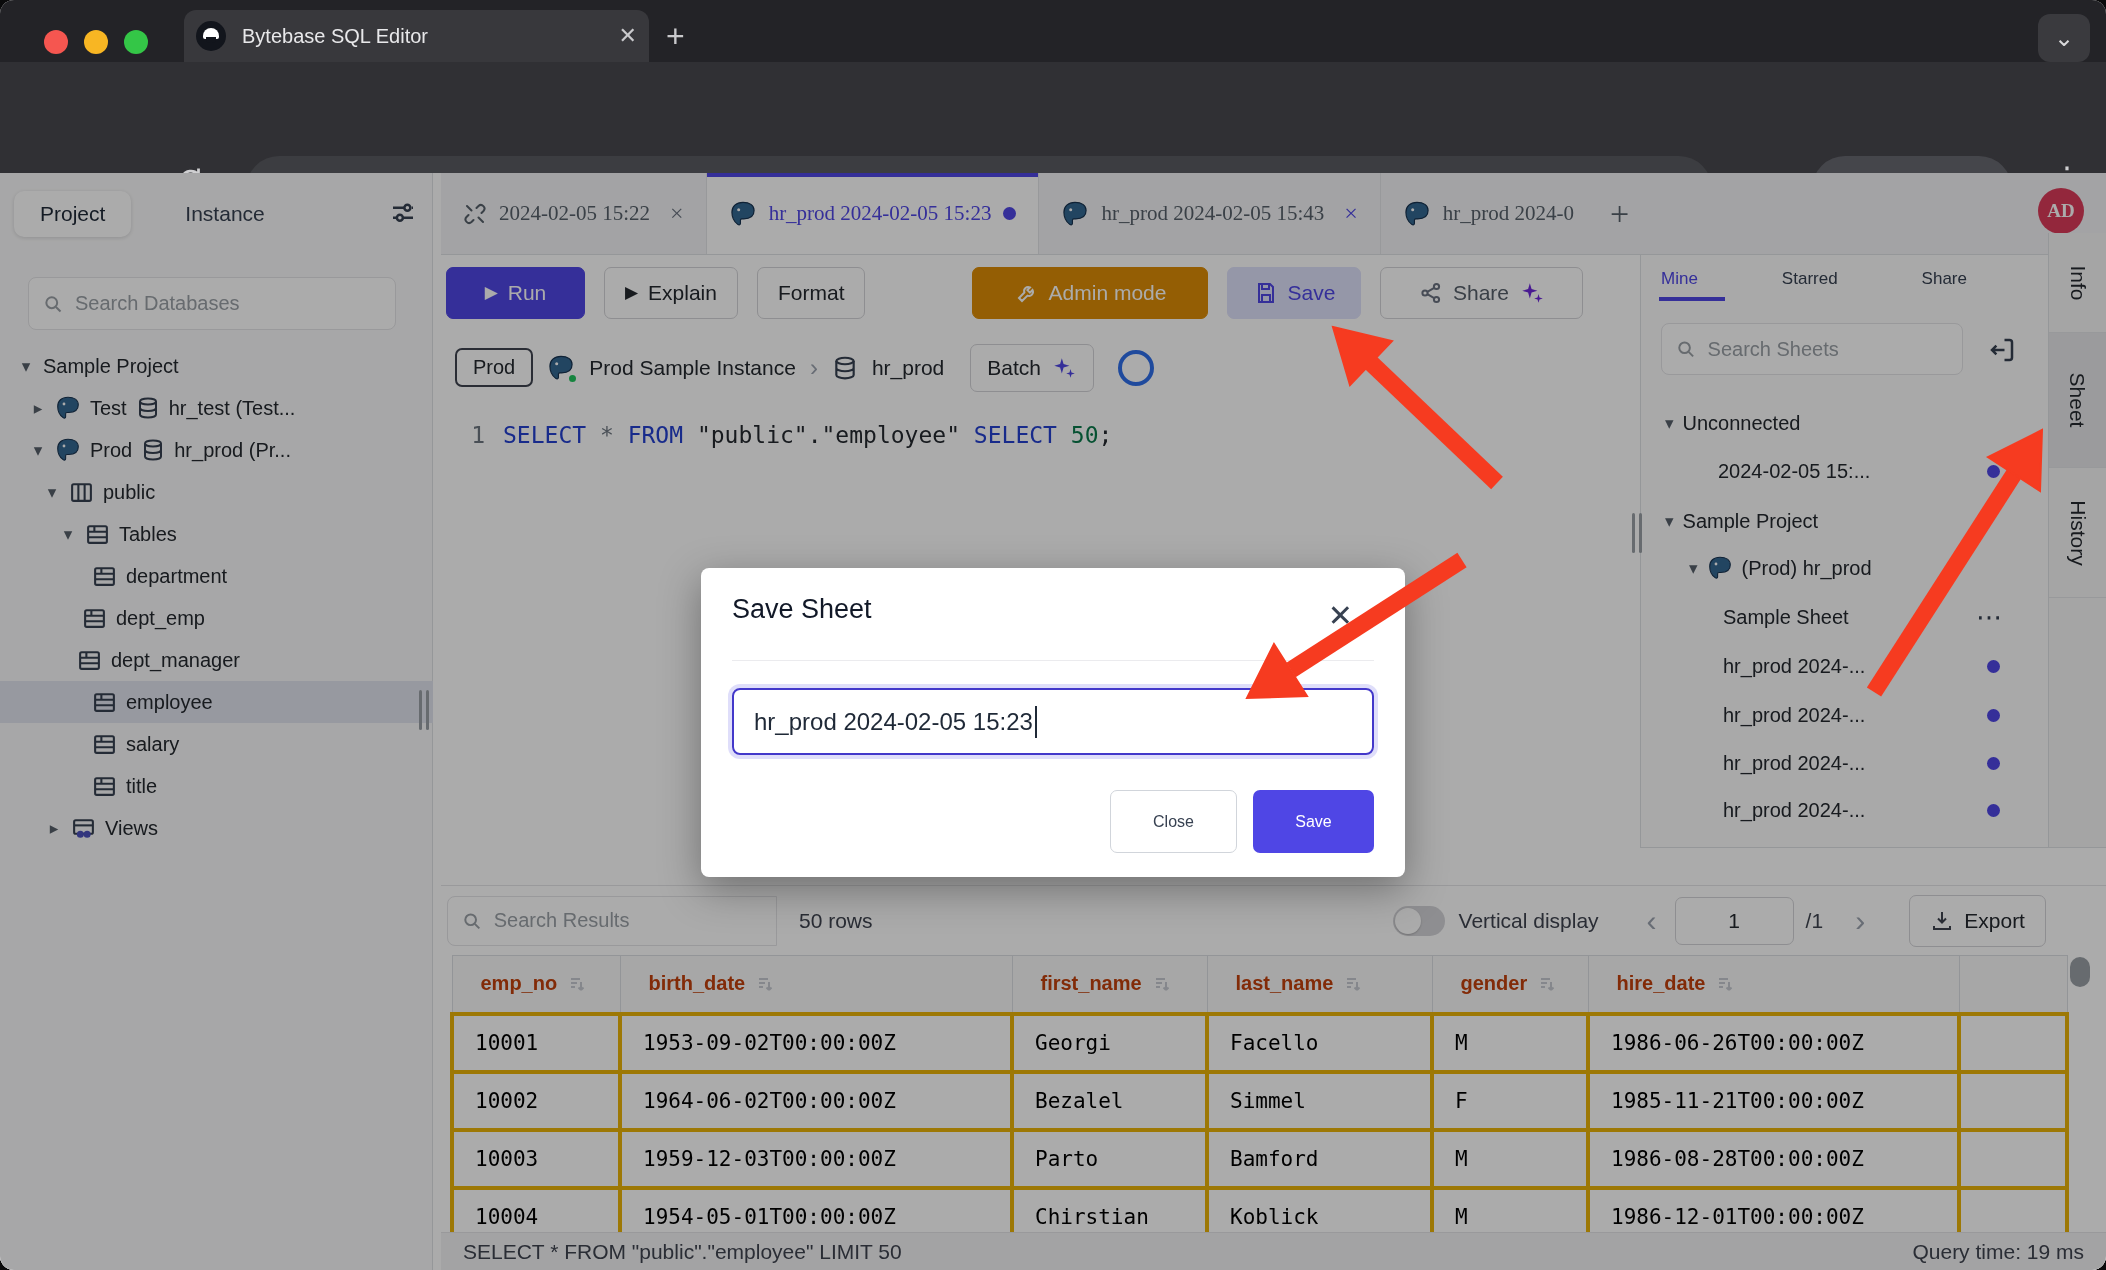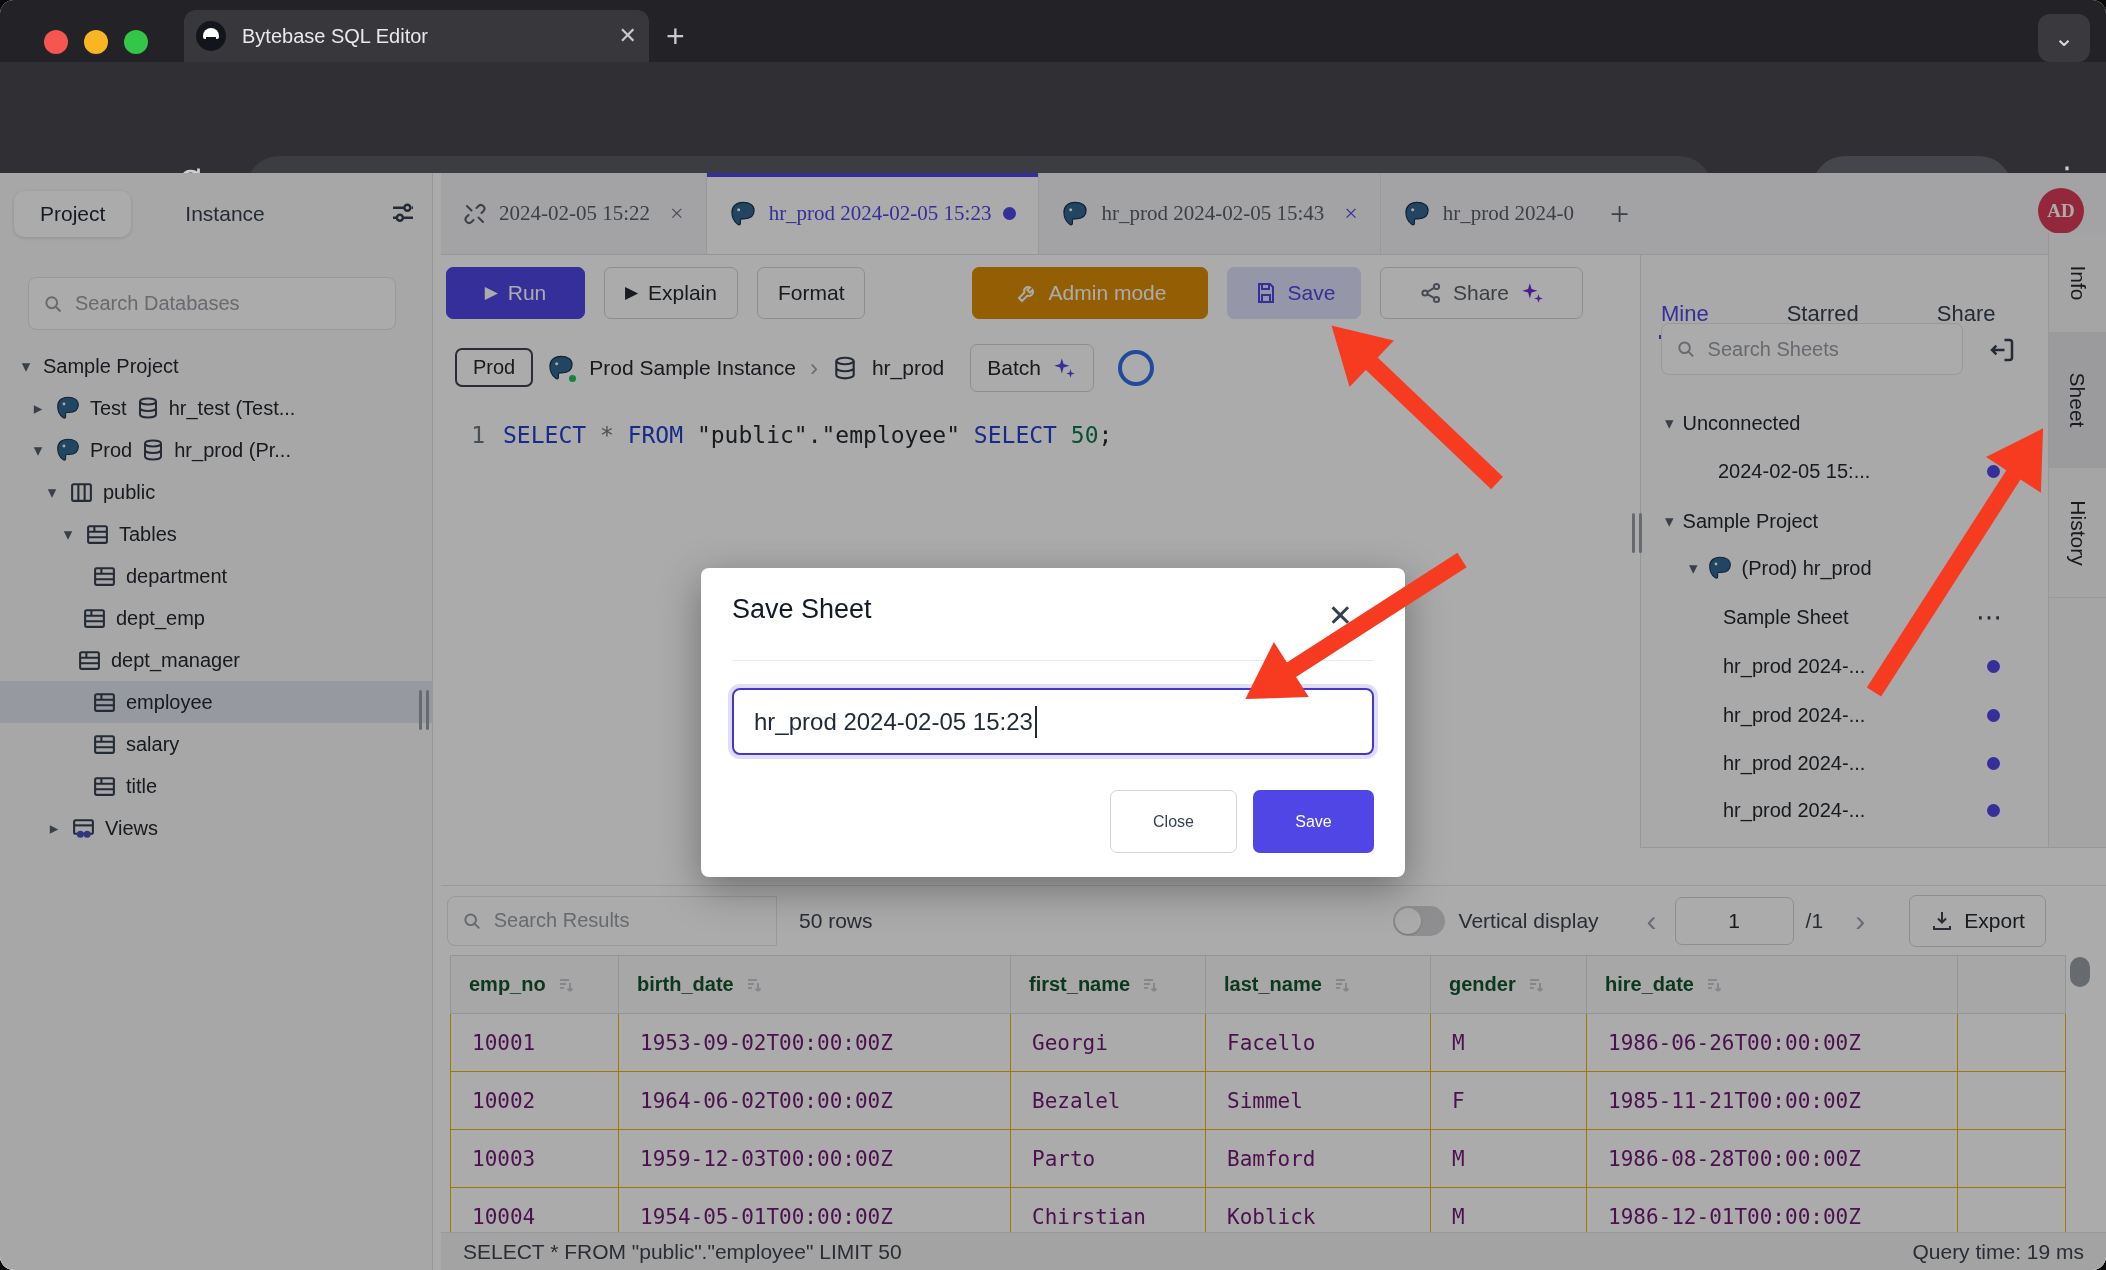--- a/index.html
+++ b/index.html
@@ -79,30 +79,30 @@
   #rowcount{margin-left:22px;}
   #toggle{width:52px;height:30px;border-radius:15px;background:#d4d4d8;position:relative;margin-left:520px;}
   #toggle::after{content:"";position:absolute;left:2px;top:2px;width:26px;height:26px;border-radius:50%;background:#fff;box-shadow:0 1px 2px rgba(0,0,0,.2);}
   #vd-label{margin-left:14px;}
   .pagebtn{width:46px;height:46px;display:flex;align-items:center;justify-content:center;color:#9ca3af;font-size:30px;border-radius:8px;}
   #page-input{width:119px;height:48px;border:1px solid #d4d4d8;border-radius:7px;text-align:center;font-size:21px;color:#24292f;outline:none;font-family:"Liberation Sans",sans-serif;}
   #export-btn{width:137px;margin-left:26px;}
 
   #tablewrap{position:absolute;left:441px;top:782px;width:1665px;height:277px;overflow:hidden;}
   table.res{border-collapse:collapse;margin-left:9px;table-layout:fixed;width:1615px;font-size:21px;}
-  table.res th{height:58px;background:#fafafa;border:1px solid #dcdfe3;font-weight:600;color:#14532d;text-align:left;padding-left:18px;font-size:20px;}
-  table.res td{height:58px;border:1px solid #eab308;font-family:"DejaVu Sans Mono",monospace;color:#701a75;padding-left:21px;white-space:nowrap;overflow:hidden;}
+  table.res th{height:58px;background:#fafafa;border:1px solid #dcdfe3;font-weight:600;color:#c2410c;text-align:left;padding-left:28px;font-size:20px;}
+  table.res td{height:58px;border:4px solid #eab308;font-family:"DejaVu Sans Mono",monospace;color:#000000;padding-left:21px;white-space:nowrap;overflow:hidden;}
   .thflex{display:flex;align-items:center;gap:10px;}
   #tbl-scrollthumb{position:absolute;right:16px;top:2px;width:20px;height:30px;border-radius:10px;background:#9aa0a6;}
 
   #statusbar{position:absolute;left:441px;top:1059px;width:1665px;height:38px;background:#f4f4f5;border-top:1px solid #e4e4e7;display:flex;align-items:center;justify-content:space-between;padding:0 22px;font-size:21px;color:#3f4450;}
 
   
   #sheetpanel{position:absolute;left:1640px;top:82px;width:408px;height:593px;background:#fcfcfd;border-left:1px solid #dfe1e5;border-bottom:1px solid #dfe1e5;}
-  #panel-tabs{position:absolute;left:20px;top:14px;display:flex;gap:12px;font-size:22px;color:#374151;margin-top:32px;}
+  #panel-tabs{position:absolute;left:20px;top:14px;display:flex;gap:18px;font-size:17px;color:#374151;}
   #panel-tabs .ptab{margin-right:66px;}
   #ptab-mine{color:#4f46e5;position:relative;}
   #ptab-mine::after{content:"";position:absolute;left:-2px;bottom:-12px;width:66px;height:4px;background:#4f46e5;}
   #sheet-search{position:absolute;left:20px;top:68px;width:302px;height:52px;}
   #collapse-icon{position:absolute;left:346px;top:80px;}
   .prow{position:absolute;left:0;width:100%;height:48px;display:flex;align-items:center;gap:9px;font-size:20px;color:#24292f;white-space:nowrap;}
   .prow .dot{margin-left:auto;margin-right:48px;}
   .pmore{margin-left:auto;margin-right:44px;color:#374151;font-size:26px;letter-spacing:2px;}
 
   

